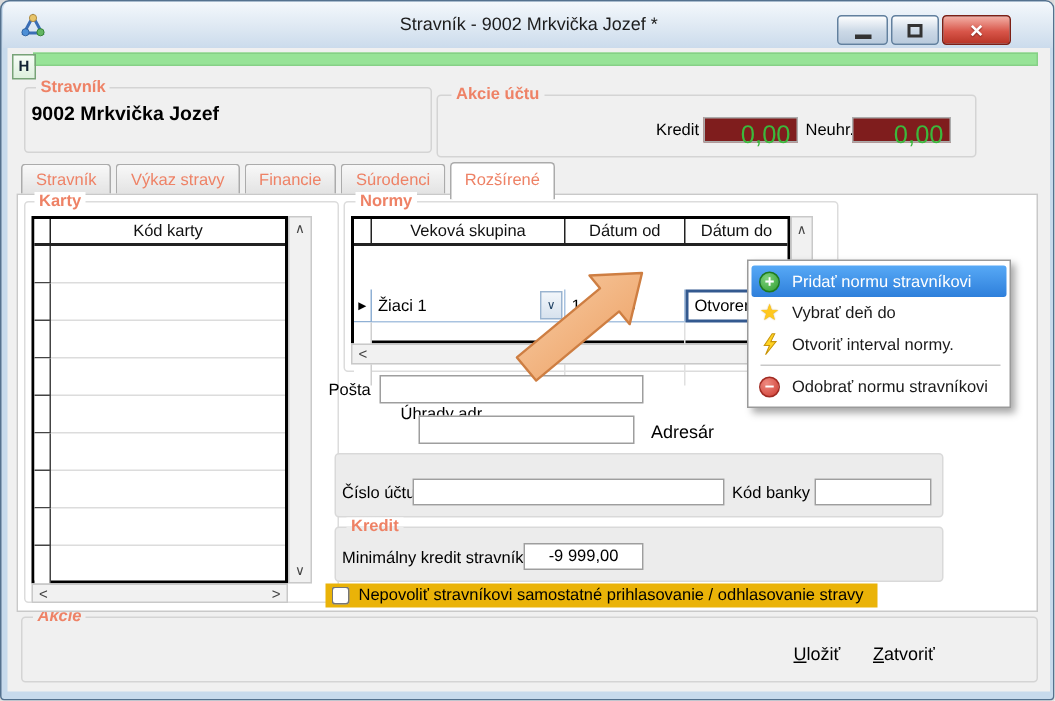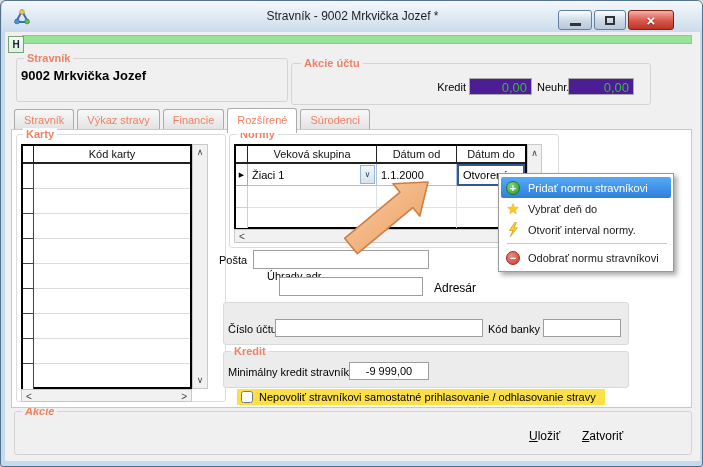--- a/index.html
+++ b/index.html
@@ -26,21 +26,21 @@
 
   .gb{position:absolute;border:1px solid #D4D4D4;border-radius:3px;}
   .gb.fill{background:#ECECEC;border-color:#D9D9D9;}
   .legend{position:absolute;font-size:11px;font-weight:bold;color:#EE8266;padding:0 3px;white-space:nowrap;line-height:12px;}
   .lg-gray{background:#F0F0F0;}
   .lg-white{background:#FFFFFF;}
   .lg-split{background:linear-gradient(#FFFFFF 50%,#ECECEC 50%);}
 
   .lbl{position:absolute;font-size:11px;color:#000;white-space:nowrap;}
   .name-big{position:absolute;font-size:13px;font-weight:bold;color:#000;}
-  .ro-val{position:absolute;background:#4c1d95;border:1px solid #ABABAB;font-size:13px;color:#3CB83C;
+  .ro-val{position:absolute;background:#7f1d1d;border:1px solid #ABABAB;font-size:17px;color:#3CB83C;
        text-align:right;padding:1px 4px 0 8px;}
   .tbx{position:absolute;background:#FFF;border:1px solid #9E9E9E;font-size:11px;padding:0 3px;}
 
   .tabs{position:absolute;left:13px;top:107px;display:flex;gap:3px;align-items:flex-end;height:22px;}
   .tab{height:21px;padding:4px 9px 0 9px;background:linear-gradient(#F8F8F8,#E2E2E2);
        border:1px solid #ABABAB;border-bottom:none;border-radius:3px 3px 0 0;font-size:11px;color:#EE8266;white-space:nowrap;}
   .tab.active{height:25px;margin-bottom:-3px;background:#FFF;padding-top:5px;z-index:6;position:relative;}
 
   .panel{position:absolute;left:10px;top:128px;width:681px;height:279px;background:#FFF;border:1px solid #C9C9C9;z-index:1;}
 
@@ -55,21 +55,21 @@
   .cell{display:flex;align-items:center;padding-left:4px;color:#000;position:relative;}
   .vscroll{position:absolute;background:#F1F1F1;border:1px solid #C9C9C9;}
   .hscroll{position:absolute;background:#F1F1F1;border:1px solid #C9C9C9;}
   .sarr{position:absolute;font-size:9px;color:#444;line-height:9px;width:100%;text-align:center;}
   .harr{position:absolute;font-size:10px;color:#444;line-height:11px;top:1px;}
 
   .combo-btn{position:absolute;right:1px;top:1px;bottom:1px;width:15px;background:linear-gradient(#F2F6FA,#D7E2EE);
        border:1px solid #9AB4D0;display:flex;align-items:center;justify-content:center;font-size:8px;color:#246;}
   .focus-cell{border:2px solid #33598F !important;}
 
-  .chkrow{position:absolute;left:216px;top:388px;width:368px;height:16px;background:#fde047;display:flex;align-items:center;margin-left:20px;}
+  .chkrow{position:absolute;left:216px;top:388px;width:368px;height:16px;background:#eab308;display:flex;align-items:center;}
   .chkrow input{width:12px;height:12px;margin:0 6px 0 4px;}
   .chkrow span{font-size:11px;}
 
   .flatbtn{position:absolute;display:inline-block;font-size:12px;color:#000;cursor:default;}
   .flatbtn::first-letter{text-decoration:underline;}
 
   
   .menu{position:absolute;left:497px;top:172px;width:176px;background:#FFF;border:1px solid #9A9A9A;
        box-shadow:3px 3px 5px rgba(0,0,0,0.35);padding:3px 2px;z-index:100;}
   .mitem{height:21px;display:flex;align-items:center;font-size:11px;color:#1A1A1A;padding-left:3px;position:relative;}
@@ -121,22 +121,22 @@
   <div class="legend lg-gray" style="left:300px;top:56px;">Akcie účtu</div>
   <div class="lbl" style="left:390px;top:80px;width:75px;text-align:right;">Kredit</div>
   <div class="ro-val" style="left:468px;top:77px;width:63px;height:17px;">0,00</div>
   <div class="lbl" style="left:536px;top:80px;">Neuhr.</div>
   <div class="ro-val" style="left:567px;top:77px;width:66px;height:17px;">0,00</div>
 
   <div class="tabs">
     <div class="tab">Stravník</div>
     <div class="tab">Výkaz stravy</div>
     <div class="tab">Financie</div>
+    <div class="tab">Súrodenci</div>
     <div class="tab active">Rozšírené</div>
-    <div class="tab">Súrodenci</div>
   </div>
 
   <div class="panel"></div>
 
   <div class="gb" style="left:15px;top:133px;width:210px;height:268px;border-color:#DCDCDC;z-index:2;"></div>
   <div class="legend lg-white" style="left:22px;top:127px;z-index:3;">Karty</div>
 
   <div class="grid" style="left:20px;top:143px;width:171px;height:245px;z-index:3;">
     <div class="gh">
       <div class="sel" style="width:11px;border-bottom:none;"></div>
@@ -191,21 +191,21 @@
   <div class="gb" style="left:228px;top:133px;width:330px;height:114px;border-color:#DCDCDC;z-index:2;"></div>
   <div class="legend lg-white" style="left:236px;top:127px;z-index:3;">Normy</div>
 
   <div class="grid" style="left:233px;top:143px;width:293px;height:85px;z-index:3;">
     <div class="gh">
       <div class="sel" style="width:12px;border-bottom:none;"></div>
       <div class="hc" style="width:129px;border-right:1px solid #222;">Veková skupina</div>
       <div class="hc" style="width:80px;border-right:1px solid #222;">Dátum od</div>
       <div class="hc" style="flex:1;">Dátum do</div>
     </div>
-    <div class="grow" style="height:22px;">
+    <div class="grow" style="height:22px;margin-top:29px;">
       <div class="sel" style="width:12px;border-color:#8FB0D4;">▶</div>
       <div class="cell" style="width:129px;border-right:1px solid #A9C3E0;border-bottom:1px solid #A9C3E0;">
         <span>Žiaci 1</span>
         <span class="combo-btn">
             <span>∨</span>
           </span>
       </div>
       <div class="cell" style="width:80px;border-right:1px solid #A9C3E0;border-bottom:1px solid #A9C3E0;">1.1.2000</div>
       <div class="cell focus-cell" style="flex:1;">Otvorené</div>
     </div>

